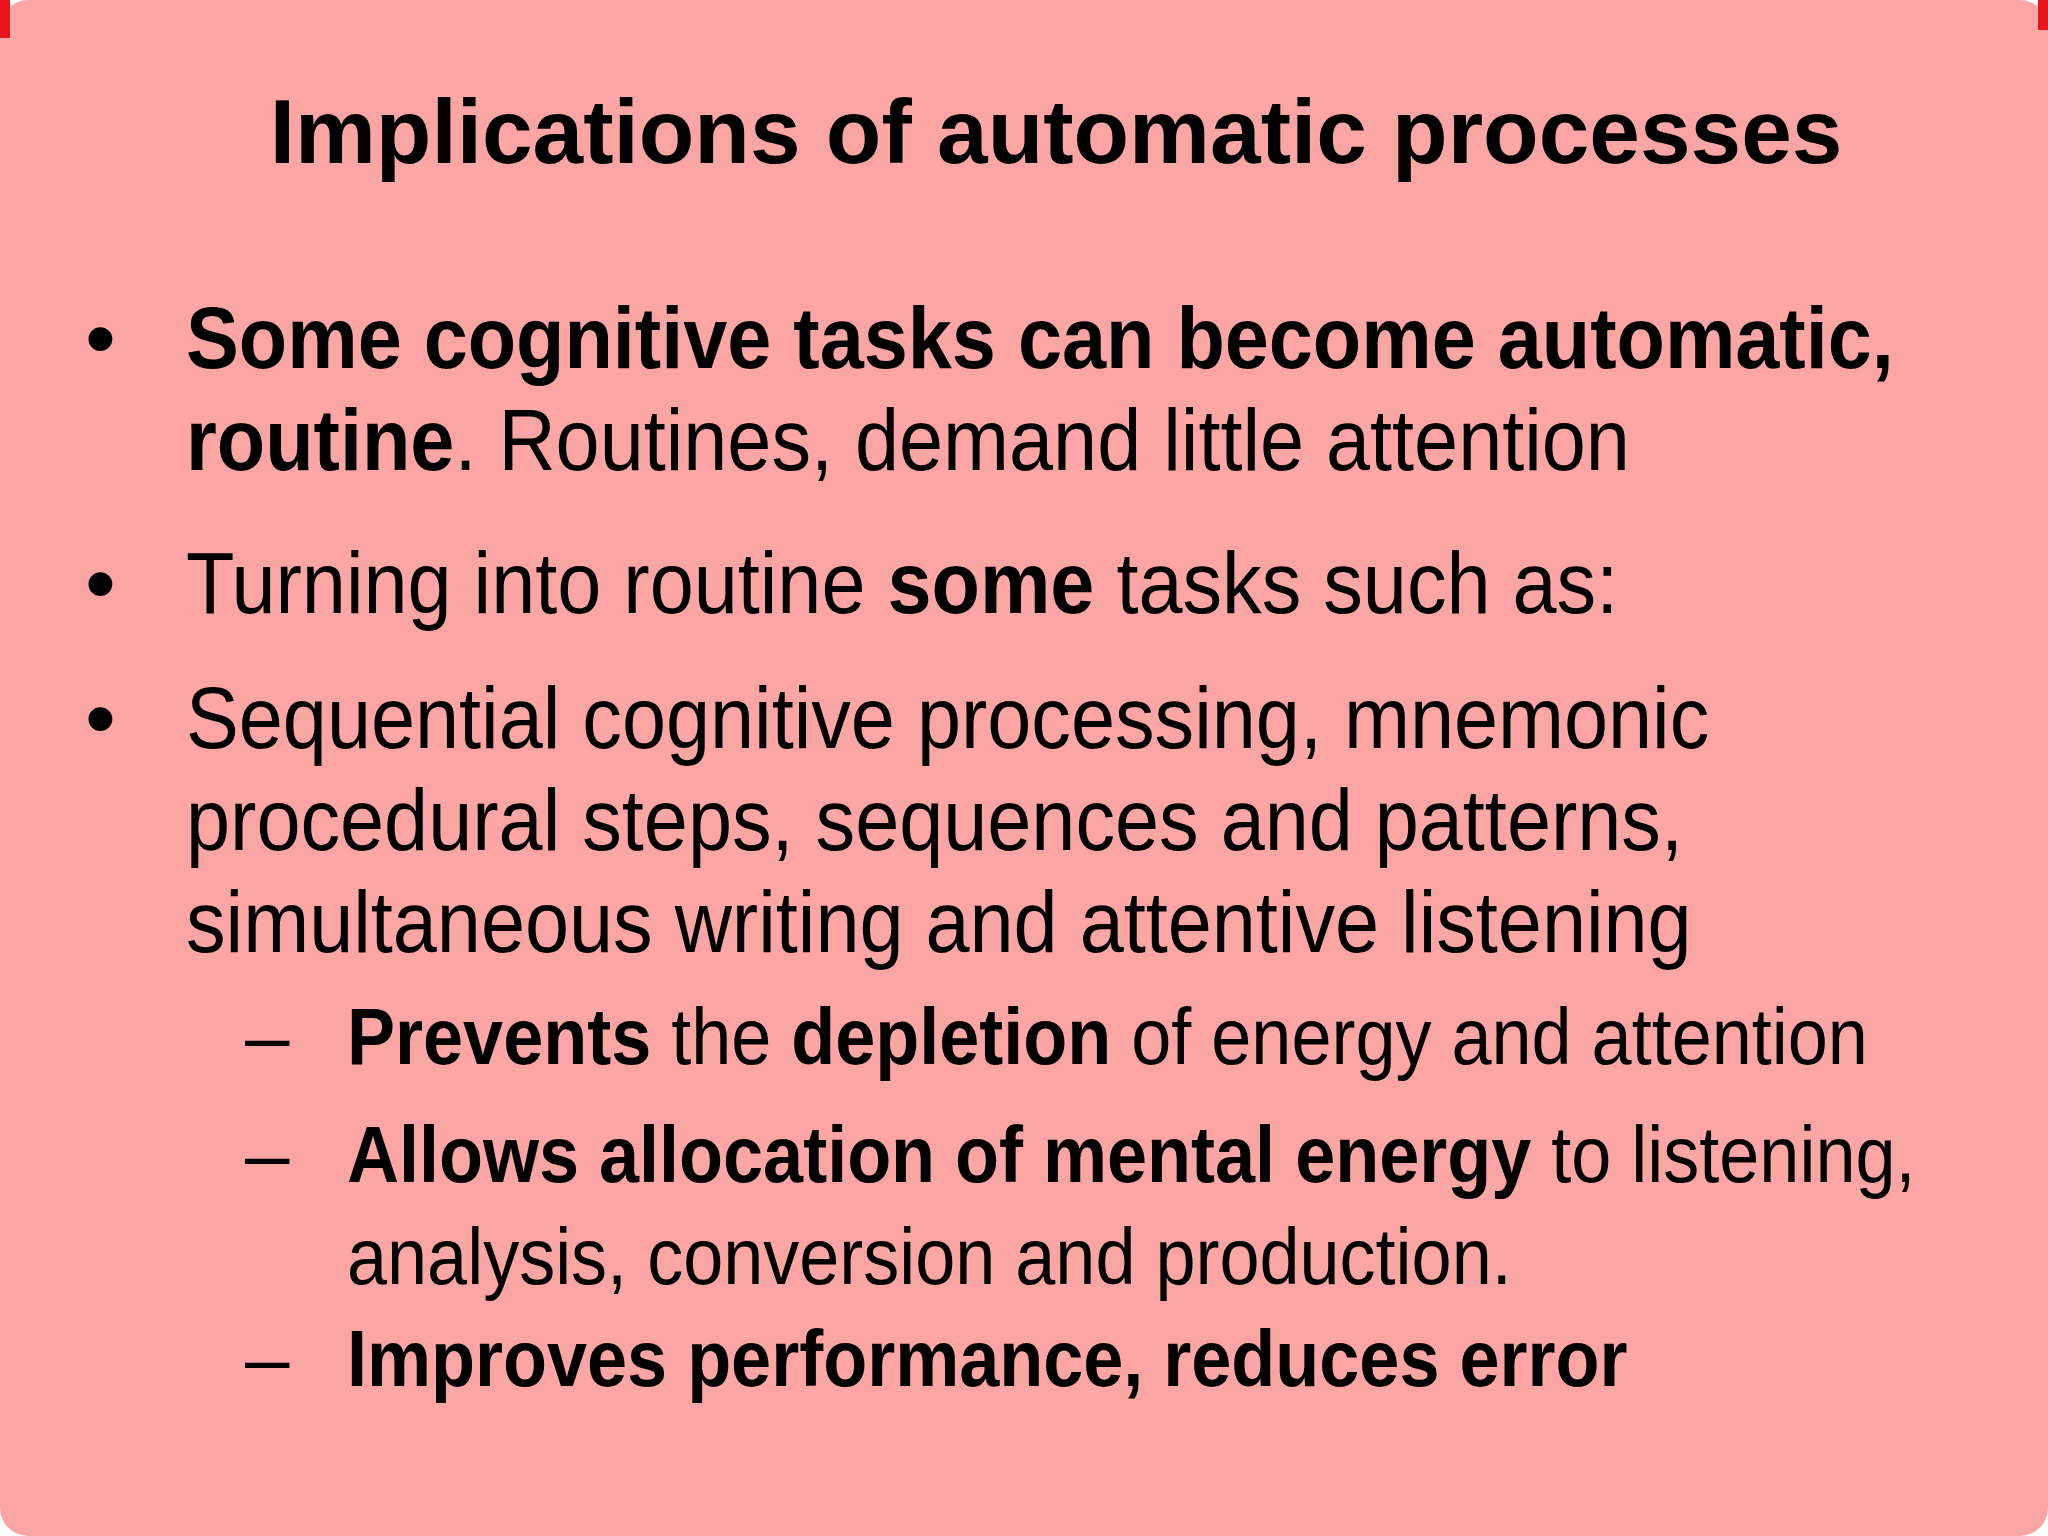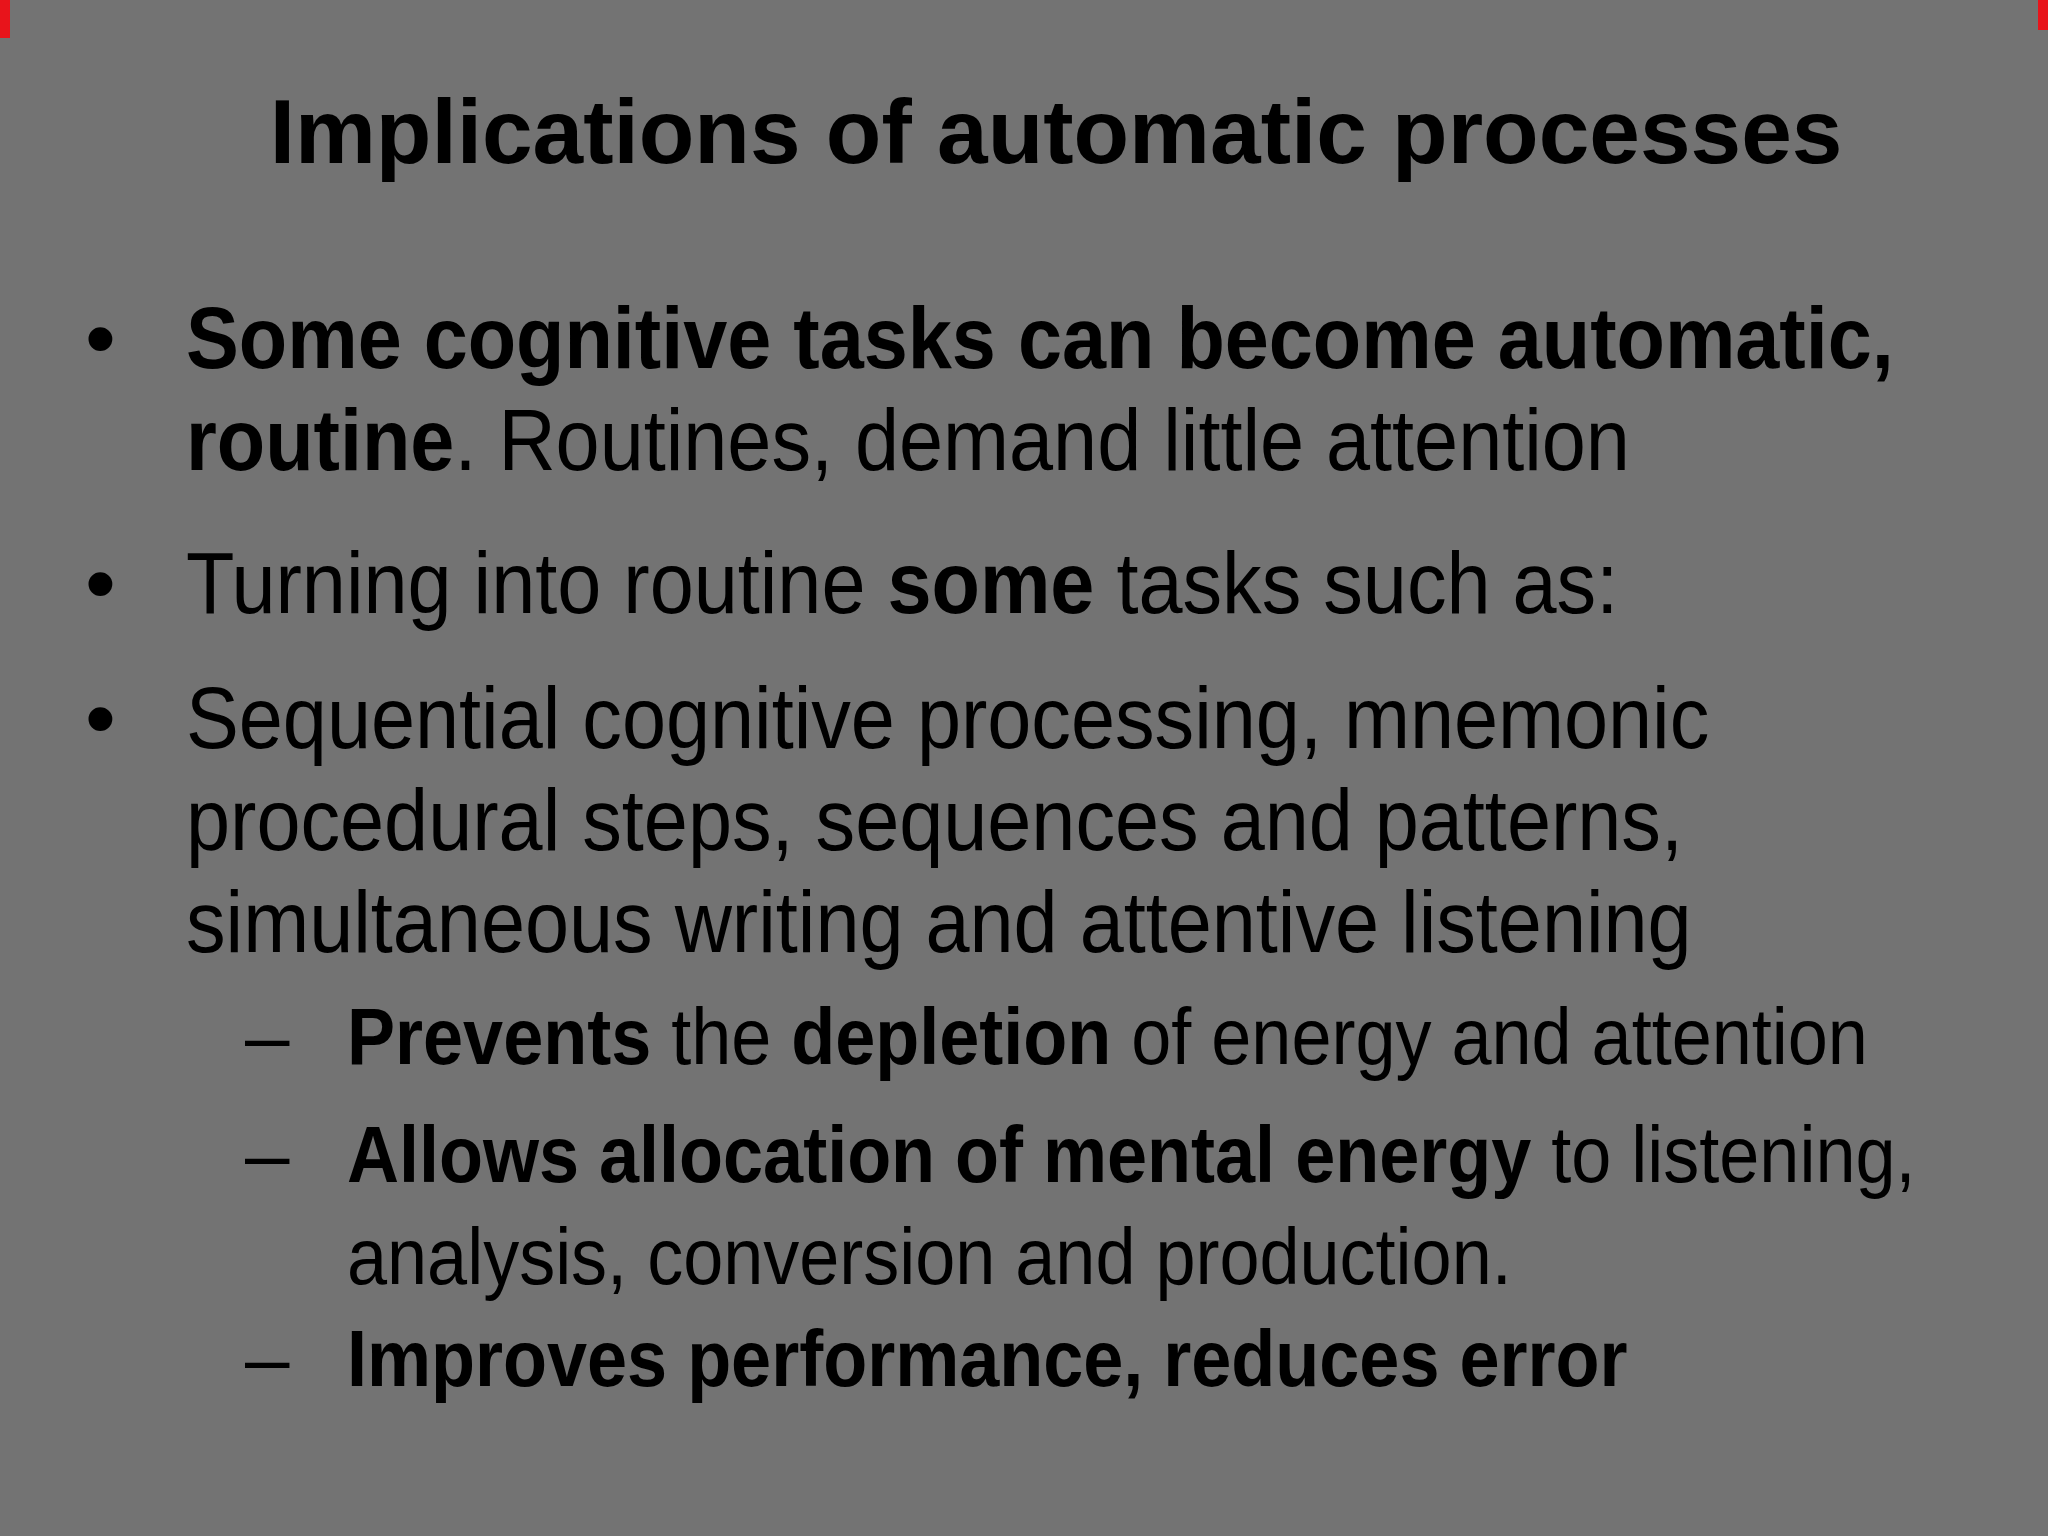--- a/index.html
+++ b/index.html
@@ -57,21 +57,21 @@
     transform: scaleX(0.9);
     transform-origin: 0 50%;
     white-space: nowrap;
   }
   .seg-bold { font-weight: 700; }
   .seg-reg  { font-weight: 400; }
 </style>
 </head>
 <body style="color: rgb(0, 0, 0);">
 
-<div class="slide" style="background: #737373;">
+<div class="slide" style="background: #fca5a5; border-radius: 28px;">
   <div class="edge-mark left" style="background: rgb(232, 20, 27);"></div>
   <div class="edge-mark right" style="background: rgb(232, 20, 27);"></div>
 
   <h1 class="title">Implications of automatic processes</h1>
 
   <div class="content">
     <ul class="bullets" id="bullet-list">
         <li class="bullet level-1 b-0">
           <span class="marker">•</span>
           <div class="line"><span class="seg-bold">Some cognitive tasks can become automatic,</span></div>

